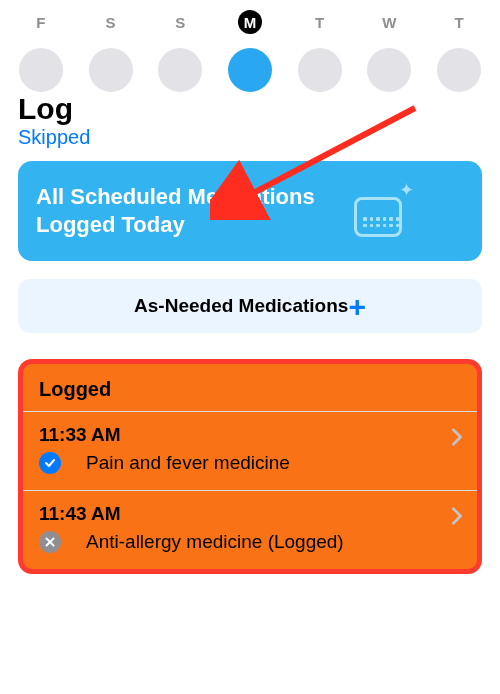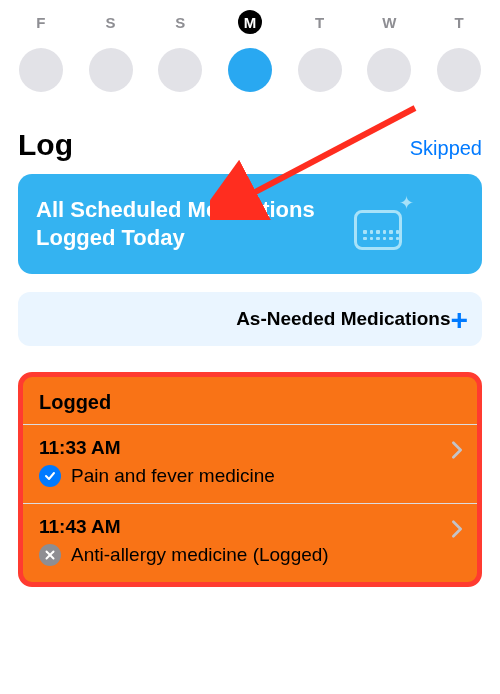--- a/index.html
+++ b/index.html
@@ -51,22 +51,22 @@
     .day-circle.selected {
       background: #29a8f1;
     }
     .content {
       padding: 0 18px;
     }
     .log-header {
       display: flex;
       justify-content: space-between;
       align-items: baseline;
-      margin-top: 36px;
       margin-bottom: 12px;
+      flex-direction: column;
     }
     .log-title {
       font-size: 30px;
       font-weight: 800;
       color: #000;
     }
     .options-link {
       font-size: 20px;
       font-weight: 500;
       color: #007aff;
@@ -123,21 +123,21 @@
       right: -2px;
       color: #a7e2f9;
       font-size: 18px;
     }
     .as-needed {
       margin-top: 18px;
       background: #eaf5ff;
       border-radius: 12px;
       padding: 16px 14px;
       display: flex;
-      justify-content: flex-end;
+      justify-content: center;
       align-items: center;
     }
     .as-needed-label {
       font-size: 19px;
       font-weight: 700;
       color: #000;
     }
     .plus-icon {
       color: #007aff;
       font-size: 30px;
@@ -168,21 +168,21 @@
     }
     .log-time {
       font-size: 19px;
       font-weight: 800;
       color: #000;
       margin-bottom: 6px;
     }
     .log-med-row {
       display: flex;
       align-items: center;
-      gap: 10px;
+      gap: 25px;
     }
     .status-icon {
       width: 22px;
       height: 22px;
       border-radius: 50%;
       display: flex;
       align-items: center;
       justify-content: center;
       flex-shrink: 0;
     }

